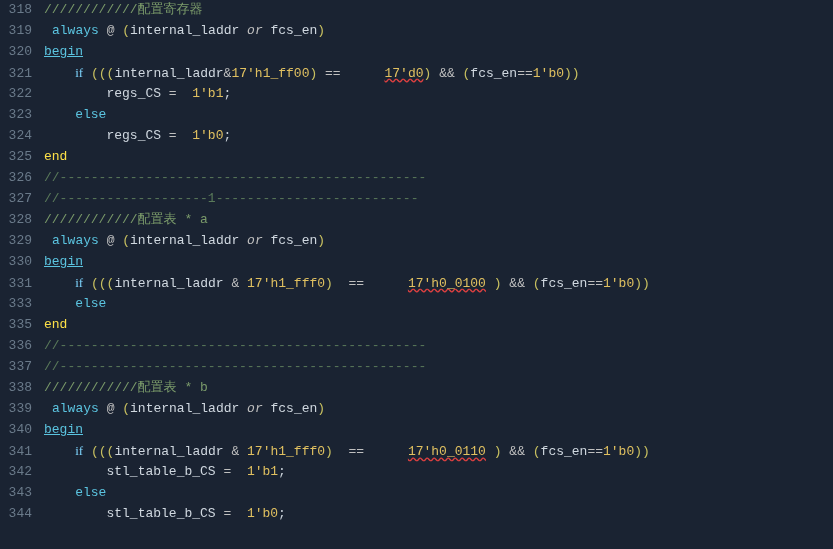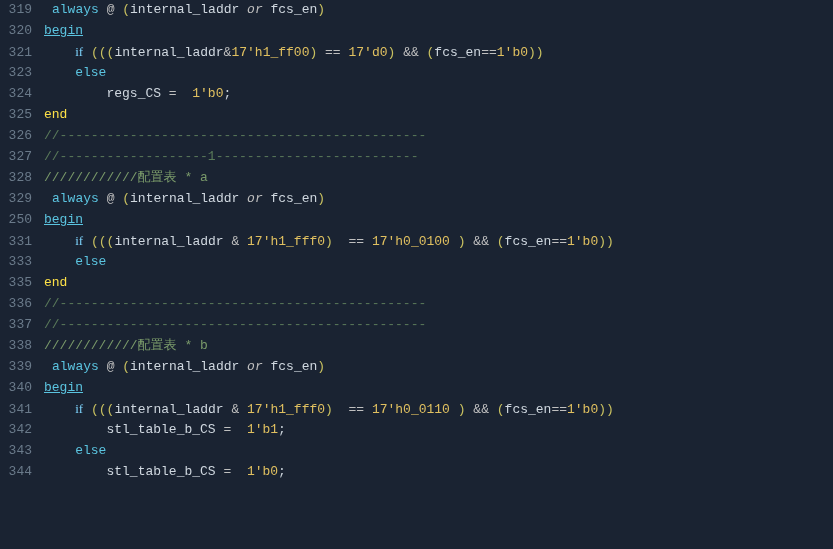--- a/index.html
+++ b/index.html
@@ -43,45 +43,55 @@
     .kw-else { color: #5bc4e0; }
     .kw-or { color: #c0c0c0; font-style: italic; }
     .comment { color: #5a7a5a; }
     .comment-chinese { color: #7a9a6a; }
     .number { color: #e0c060; text-align: right; }
     .signal { color: #d0d8e0; }
     .operator { color: #c0c0c0; }
     .paren { color: #c8c060; }
     .semicolon { color: #c8d0d8; }
     .highlight-red { 
+      text-decoration: underline;
       text-decoration-color: #e04040;
       text-decoration-style: wavy;
+      margin-left: 36px;
     }
   </style>
 </head>
 <body>
 
 <div class="code-container">
 
+  <div class="code-line">
+    <span class="line-num">318</span>
+    <span class="line-content comment-chinese">////////////配置寄存器</span>
+  </div>
 
   <div class="code-line">
     <span class="line-num">319</span>
     <span class="line-content"><span class="kw-always">always</span> <span class="operator">@</span> <span class="paren">(</span><span class="signal">internal_laddr</span> <span class="kw-or">or</span> <span class="signal">fcs_en</span><span class="paren">)</span></span>
   </div>
 
   <div class="code-line">
     <span class="line-num">320</span>
     <span class="line-content"><span class="kw-begin">begin</span></span>
   </div>
 
   <div class="code-line">
     <span class="line-num">321</span>
     <span class="line-content">    <span class="kw-if">if</span> <span class="paren">(((</span><span class="signal">internal_laddr</span><span class="operator">&amp;</span><span class="number">17'h1_ff00</span><span class="paren">)</span> <span class="operator">==</span> <span class="number highlight-red">17'd0</span><span class="paren">)</span> <span class="operator">&amp;&amp;</span> <span class="paren">(</span><span class="signal">fcs_en</span><span class="operator">==</span><span class="number">1'b0</span><span class="paren">))</span></span>
   </div>
 
+  <div class="code-line">
+    <span class="line-num">322</span>
+    <span class="line-content">        <span class="signal">regs_CS</span> <span class="operator">=</span>  <span class="number">1'b1</span><span class="semicolon">;</span></span>
+  </div>
 
   <div class="code-line">
     <span class="line-num">323</span>
     <span class="line-content">    <span class="kw-else">else</span></span>
   </div>
 
   <div class="code-line">
     <span class="line-num">324</span>
     <span class="line-content">        <span class="signal">regs_CS</span> <span class="operator">=</span>  <span class="number">1'b0</span><span class="semicolon">;</span></span>
   </div>
@@ -105,21 +115,21 @@
     <span class="line-num">328</span>
     <span class="line-content comment-chinese">////////////配置表 * a</span>
   </div>
 
   <div class="code-line">
     <span class="line-num">329</span>
     <span class="line-content"><span class="kw-always">always</span> <span class="operator">@</span> <span class="paren">(</span><span class="signal">internal_laddr</span> <span class="kw-or">or</span> <span class="signal">fcs_en</span><span class="paren">)</span></span>
   </div>
 
   <div class="code-line">
-    <span class="line-num">250</span>
+    <span class="line-num">330</span>
     <span class="line-content"><span class="kw-begin">begin</span></span>
   </div>
 
   <div class="code-line">
     <span class="line-num">331</span>
     <span class="line-content">    <span class="kw-if">if</span> <span class="paren">(((</span><span class="signal">internal_laddr</span> <span class="operator">&amp;</span> <span class="number">17'h1_fff0</span><span class="paren">)</span>  <span class="operator">==</span> <span class="number highlight-red">17'h0_0100</span> <span class="paren">)</span> <span class="operator">&amp;&amp;</span> <span class="paren">(</span><span class="signal">fcs_en</span><span class="operator">==</span><span class="number">1'b0</span><span class="paren">))</span></span>
   </div>
 
 
   <div class="code-line">

